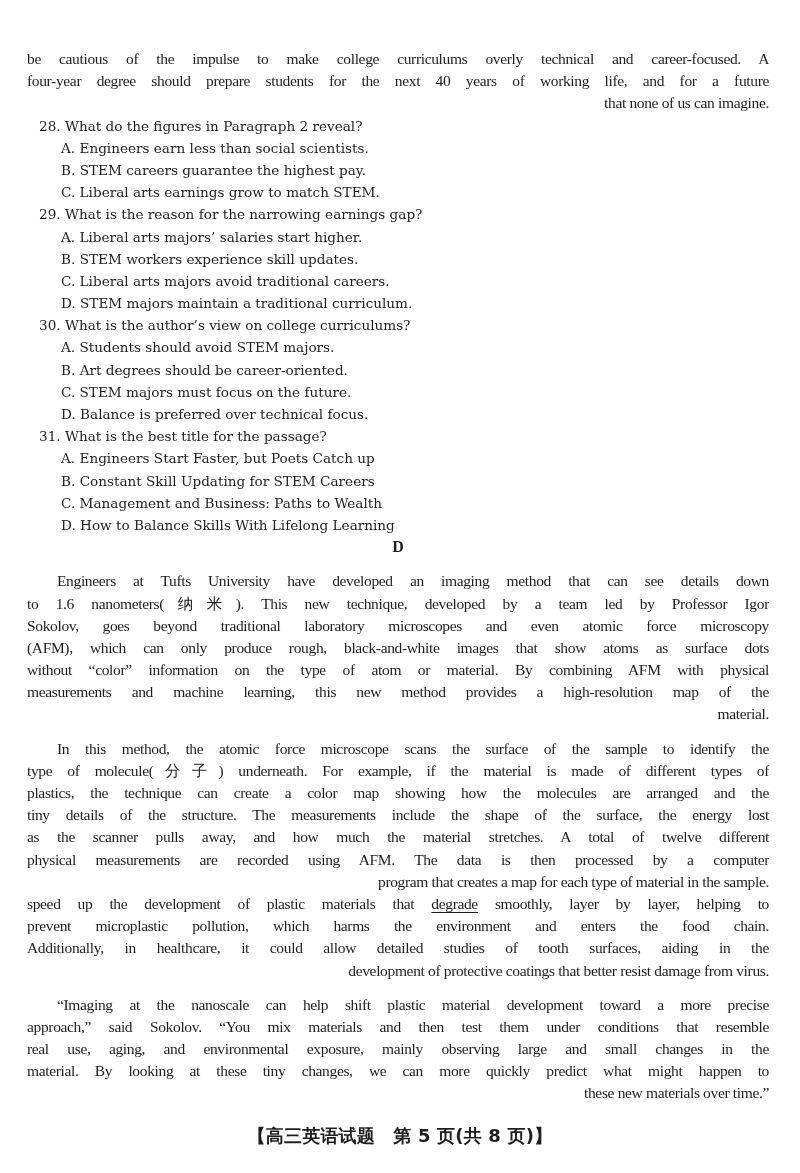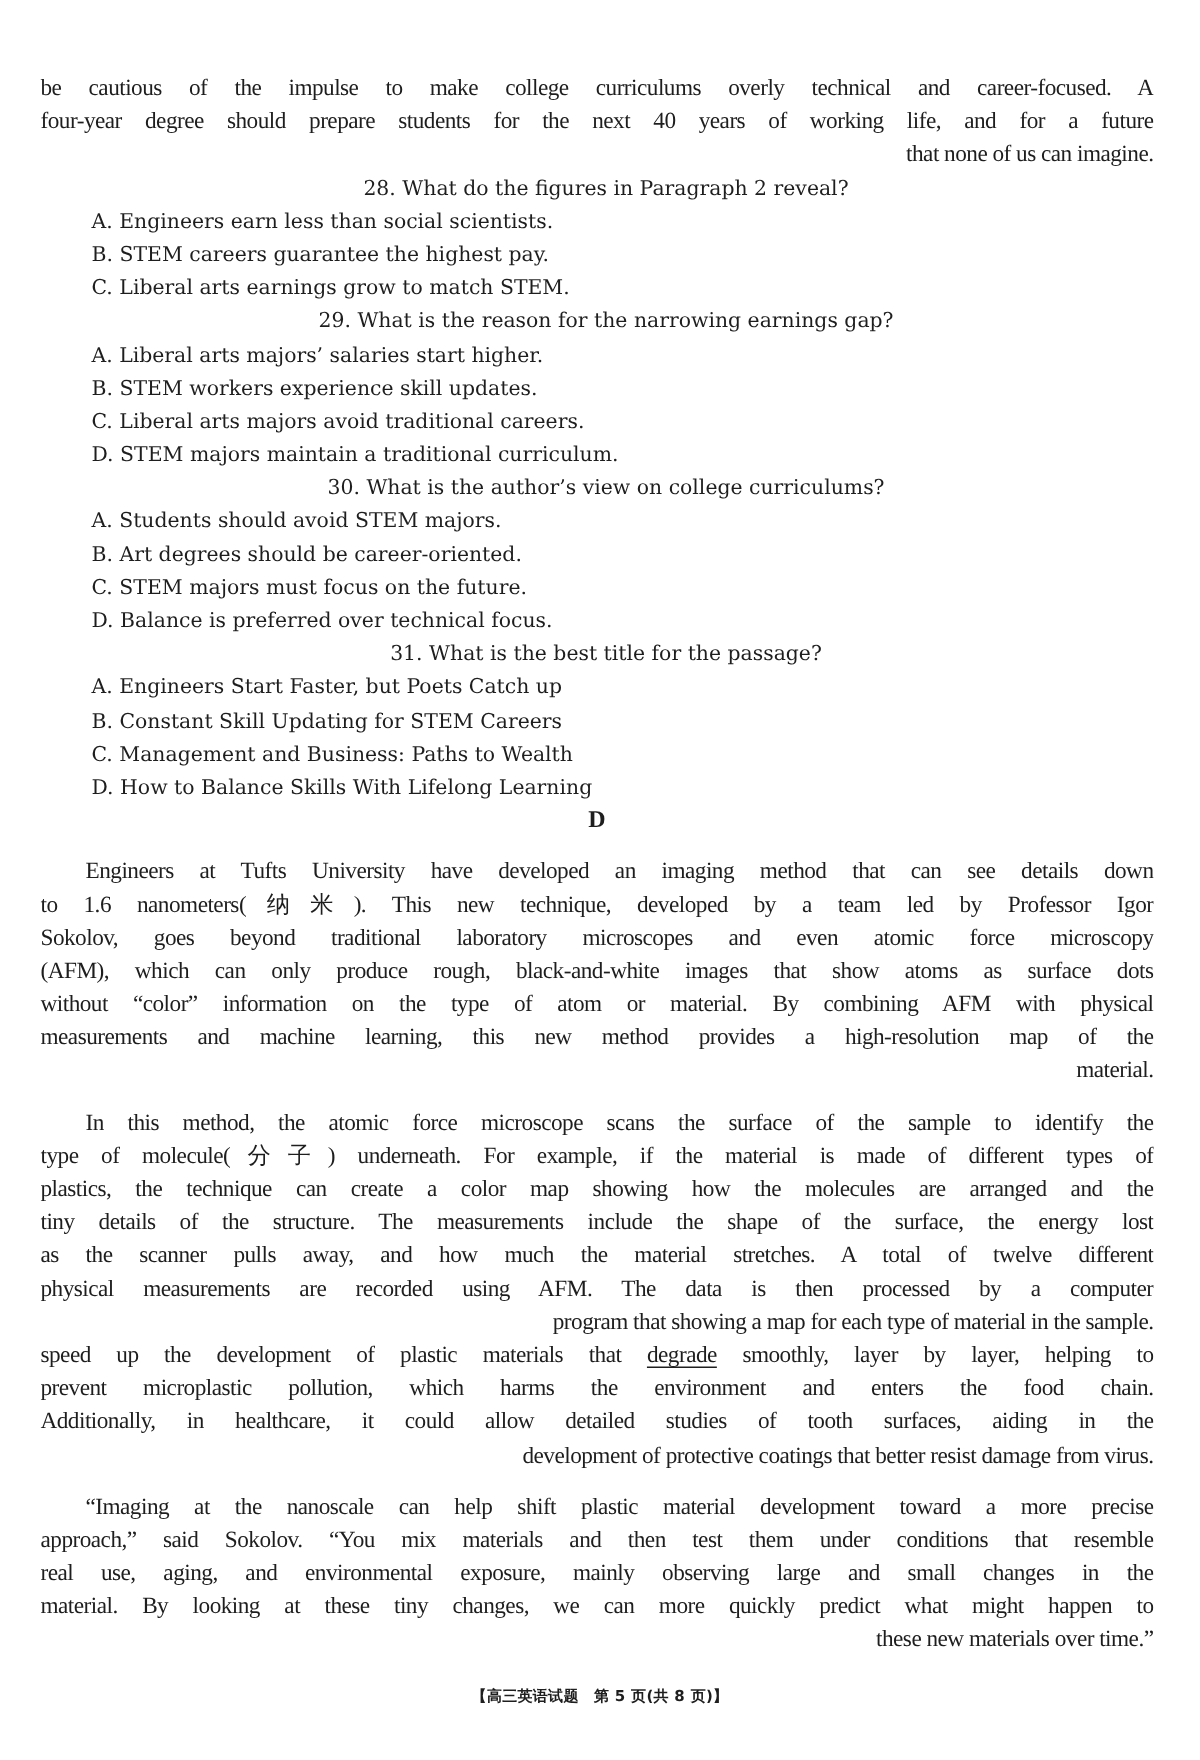--- a/index.html
+++ b/index.html
@@ -38,41 +38,41 @@
     font-family: "Liberation Serif", serif;
     letter-spacing: -0.35px;
   }
   .q {
     font-family: "DejaVu Serif", serif;
     font-size: 13.6px;
     line-height: 22.2px;
     height: 22.2px;
     white-space: nowrap;
   }
-  .q.stem { padding-left: 12px; text-align: center; }
+  .q.stem { padding-left: 12px; }
   .q.opt { padding-left: 34px; }
   .section-title {
     text-align: center;
     font-family: "Liberation Serif", serif;
     font-weight: bold;
     font-size: 16px;
     line-height: 22.2px;
     height: 22.2px;
   }
   .indent { text-indent: 30px; margin-top: 12px; }
   .u { text-decoration: underline; text-underline-offset: 3px; }
   .footer {
     position: absolute;
     left: 0;
     top: 1124px;
     width: 800px;
     text-align: center;
     font-family: "DejaVu Sans", sans-serif;
     font-weight: bold;
-    font-size: 10px;
+    font-size: 18px;
     letter-spacing: 0.2px;
   }
 </style>
 </head>
 <body>
 
 <div class="page">
 
   <div>
     <div class="line narrow just">be cautious of the impulse to make college curriculums overly technical and career-focused. A</div>
@@ -135,21 +135,21 @@
     <div class="line narrow">material.</div>
   </div>
 
   <div>
     <div class="line narrow just indent">In this method, the atomic force microscope scans the surface of the sample to identify the</div>
     <div class="line narrow just">type of molecule(分子) underneath. For example, if the material is made of different types of</div>
     <div class="line narrow just">plastics, the technique can create a color map showing how the molecules are arranged and the</div>
     <div class="line narrow just">tiny details of the structure. The measurements include the shape of the surface, the energy lost</div>
     <div class="line narrow just">as the scanner pulls away, and how much the material stretches. A total of twelve different</div>
     <div class="line narrow just">physical measurements are recorded using AFM. The data is then processed by a computer</div>
-    <div class="line narrow">program that showing a map for each type of material in the sample.</div>
+    <div class="line narrow">program that creates a map for each type of material in the sample.</div>
   </div>
 
   <div>
     <div class="line narrow just"><span>speed up the development of plastic materials that </span><span class="u">degrade</span><span> smoothly, layer by layer, helping to</span></div>
     <div class="line narrow just">prevent microplastic pollution, which harms the environment and enters the food chain.</div>
     <div class="line narrow just">Additionally, in healthcare, it could allow detailed studies of tooth surfaces, aiding in the</div>
     <div class="line narrow">development of protective coatings that better resist damage from virus.</div>
   </div>
 
   <div>

